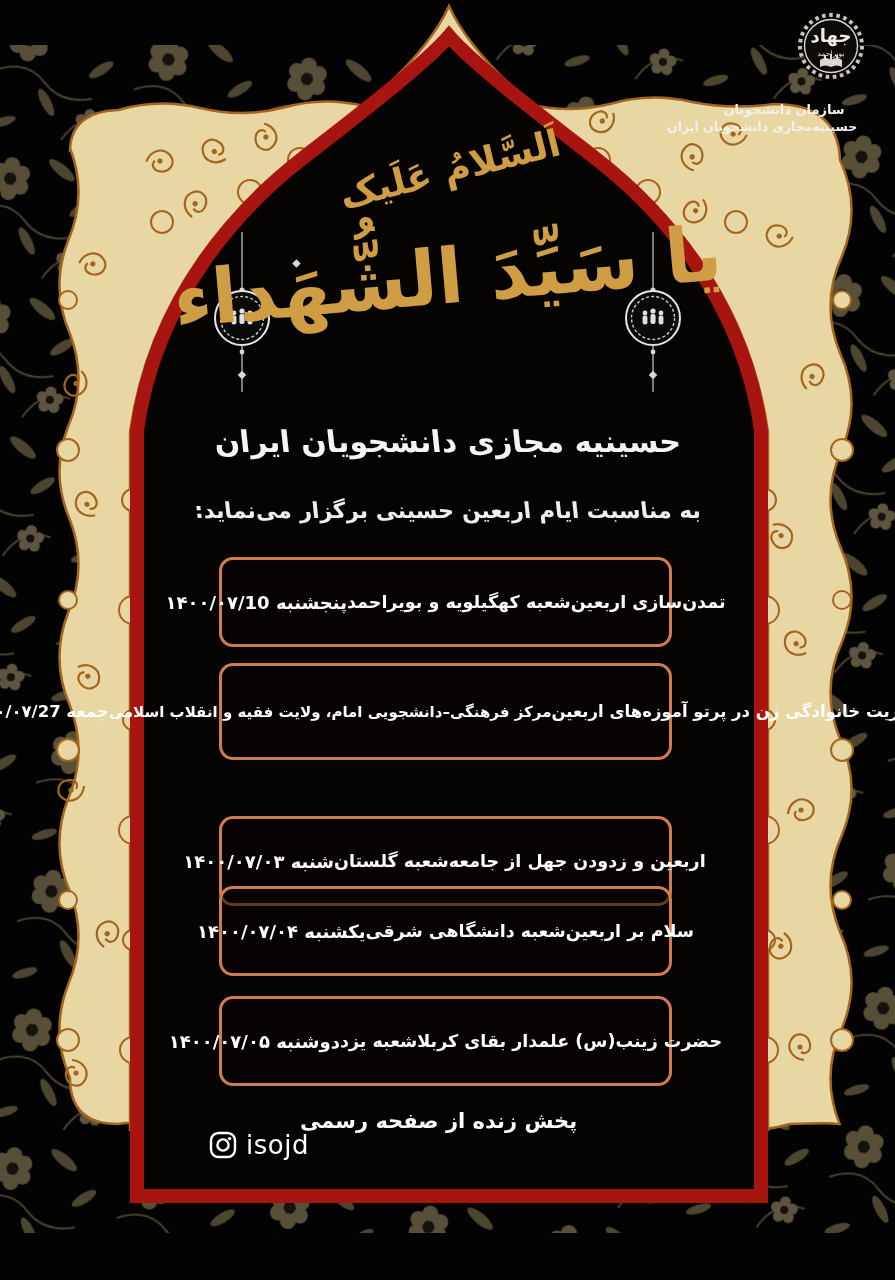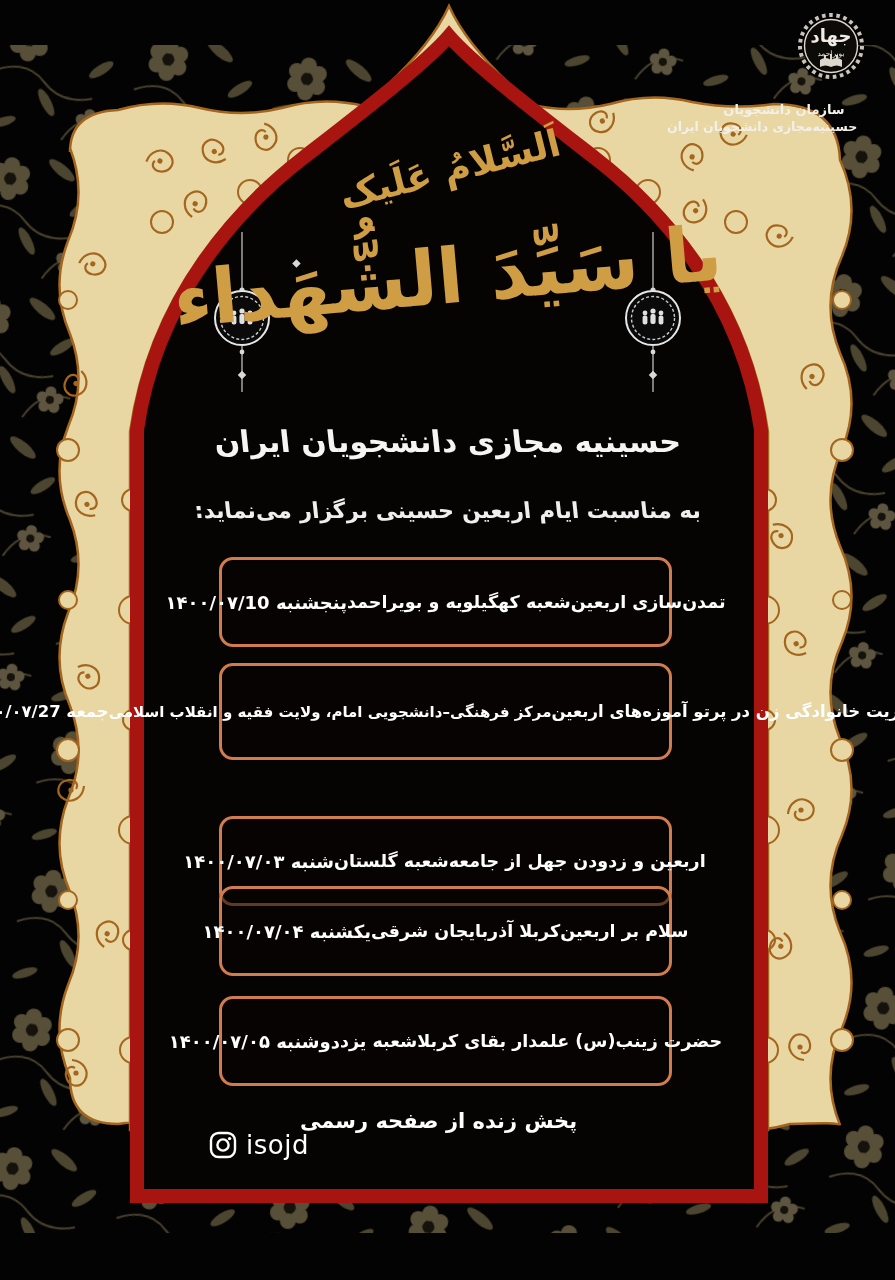--- a/index.html
+++ b/index.html
@@ -245,21 +245,21 @@
     <div class="line venue">مرکز فرهنگی–دانشجویی امام، ولایت فقیه و انقلاب اسلامی</div>
     <div class="line date">جمعه ۱۴۰۰/۰۷/27</div>
   </div>
   <div class="event" id="ev2">
     <div class="line title">اربعین و زدودن جهل از جامعه</div>
     <div class="line venue">شعبه گلستان</div>
     <div class="line date">شنبه ۱۴۰۰/۰۷/۰۳</div>
   </div>
   <div class="event" id="ev3">
     <div class="line title">سلام بر اربعین</div>
-    <div class="line venue">کربلا آذربایجان شرقی</div>
+    <div class="line venue">شعبه دانشگاهی شرقی</div>
     <div class="line date">یکشنبه ۱۴۰۰/۰۷/۰۴</div>
   </div>
   <div class="event" id="ev4">
     <div class="line title">حضرت زینب(س) علمدار بقای کربلا</div>
     <div class="line venue">شعبه یزد</div>
     <div class="line date">دوشنبه ۱۴۰۰/۰۷/۰۵</div>
   </div>
 
   <div class="live">
     <div>پخش زنده از صفحه رسمی</div>

